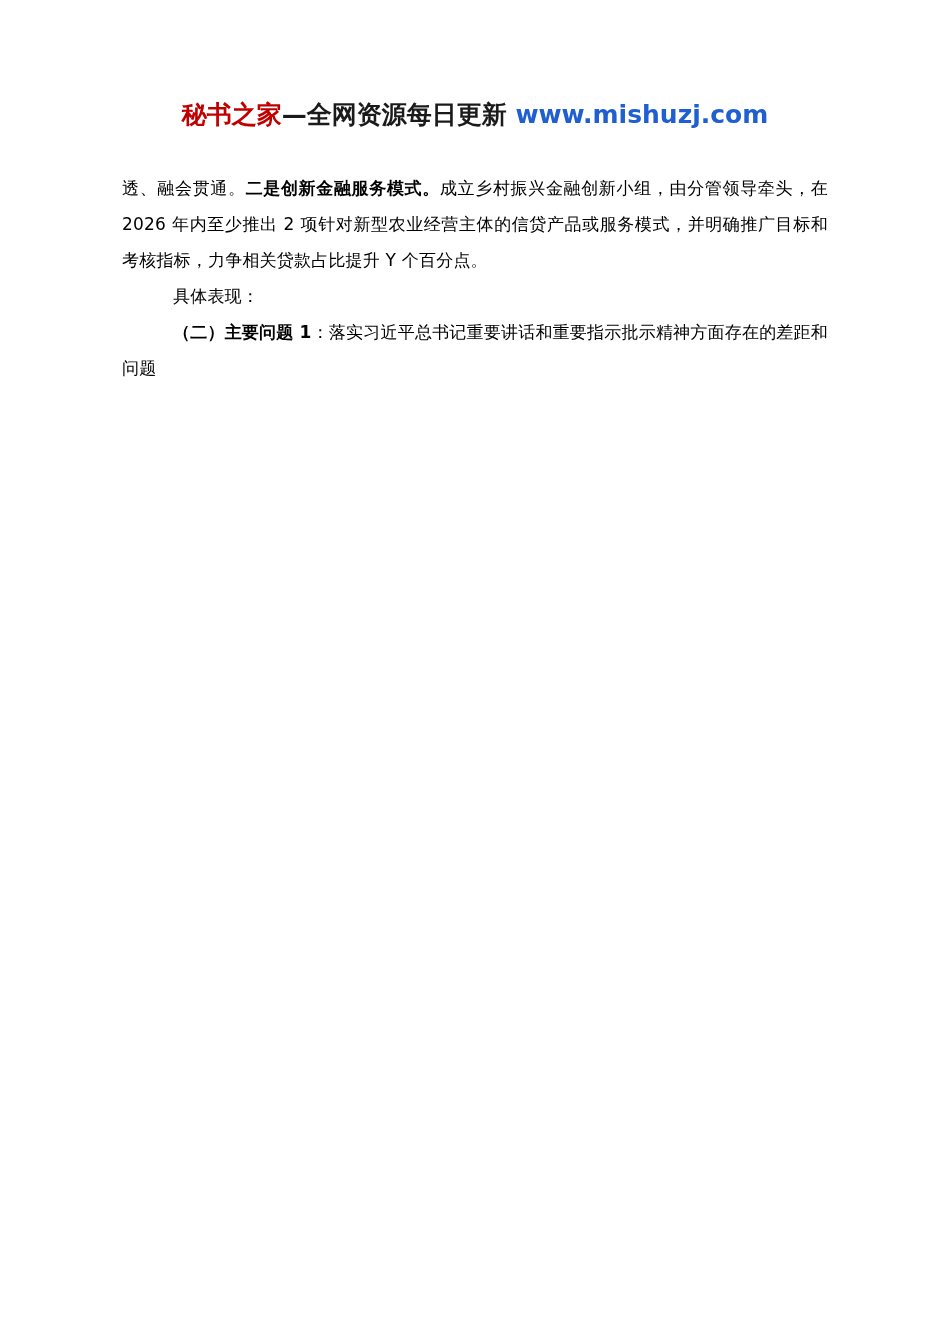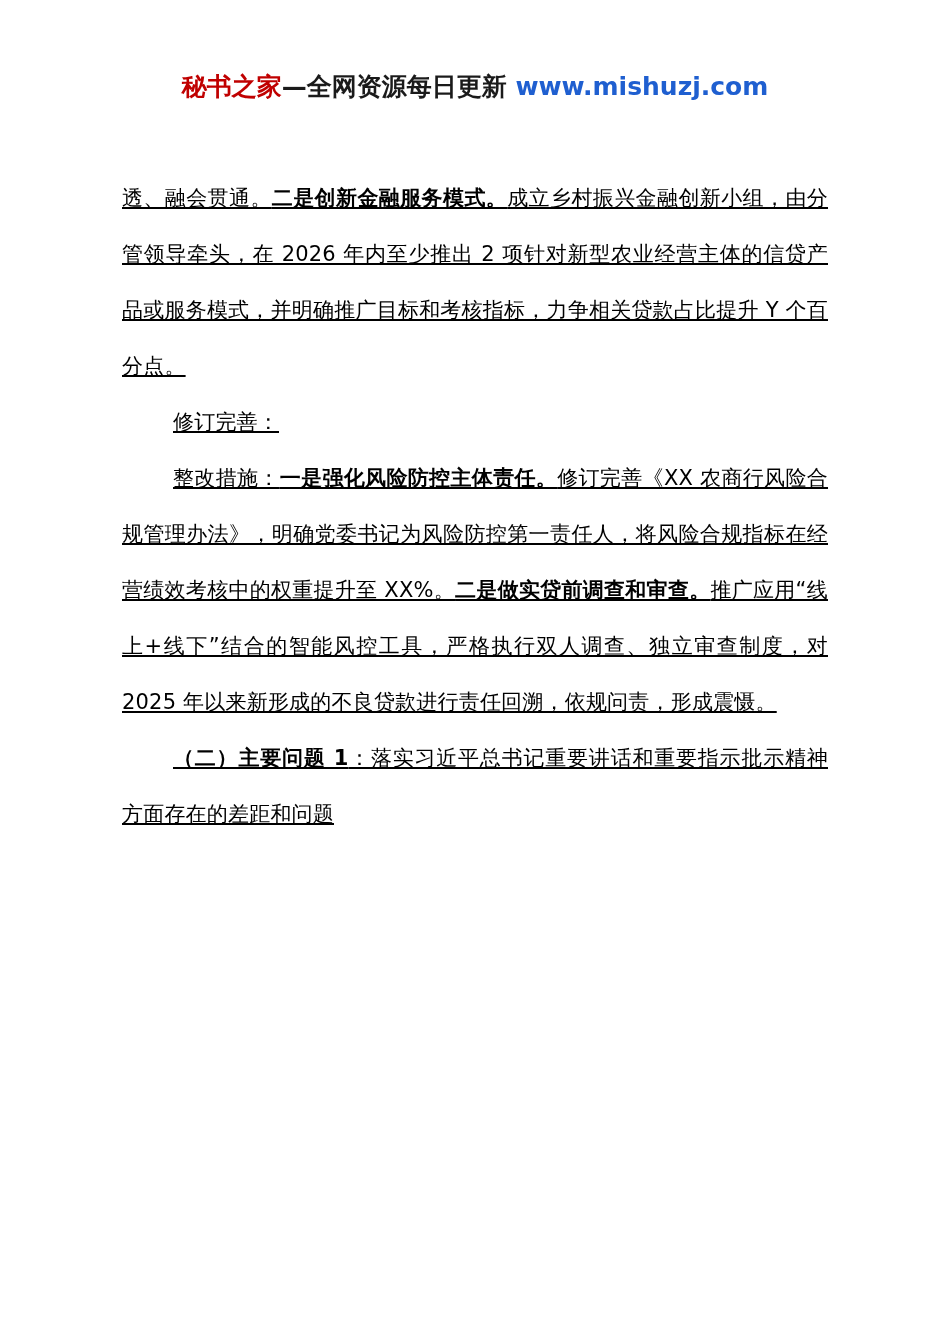--- a/index.html
+++ b/index.html
@@ -18,21 +18,21 @@
   .page {
     position: relative;
     width: 950px;
     height: 1344px;
     box-sizing: border-box;
     padding: 0;
   }
   
   .header {
     position: absolute;
-    top: 70px;
+    top: 98px;
     left: 0;
     width: 950px;
     text-align: center;
     font-size: 25px;
     line-height: 34px;
     font-weight: bold;
     white-space: nowrap;
   }
   .header .brand {
     color: #c00000;
@@ -46,44 +46,42 @@
   }
 
   
   .doc-body {
     position: absolute;
     top: 170px;
     left: 122px;
     width: 706px;
   }
   .para {
-    font-size: 21px;
-    line-height: 56px;
+    font-size: 17px;
+    line-height: 36px;
     text-align: justify;
     text-justify: inter-ideograph;
     margin: 0 0 0 0;
     letter-spacing: 0.2px;
-    text-decoration: underline;
   }
   .indent {
     text-indent: 51px;
   }
   .b {
     font-weight: bold;
   }
 </style>
 </head>
 <body>
 
 <div class="page">
 
   <div class="header">
     <span class="brand">秘书之家</span><span class="tagline">—全网资源每日更新 </span><span class="url">www.mishuzj.com</span>
   </div>
 
   <div class="doc-body" id="doc-body">
       <div class="para"><span>透、融会贯通。</span><span class="b">二是创新金融服务模式。</span><span>成立乡村振兴金融创新小组，由分管领导牵头，在 2026 年内至少推出 2 项针对新型农业经营主体的信贷产品或服务模式，并明确推广目标和考核指标，力争相关贷款占比提升 Y 个百分点。</span></div>
-      <div class="para indent"><span>修订完善：</span></div>
-      <div class="para indent"><span>整改措施：</span><span class="b">一是强化风险防控主体责任。</span><span>修订完善《XX 农商行风险合规管理办法》，明确党委书记为风险防控第一责任人，将风险合规指标在经营绩效考核中的权重提升至 XX%。</span><span class="b">二是做实贷前调查和审查。</span><span>推广应用“线上+线下”结合的智能风控工具，严格执行双人调查、独立审查制度，对 2025 年以来新形成的不良贷款进行责任回溯，依规问责，形成震慑。</span></div>
+      <div class="para indent"><span>具体表现：</span></div>
       <div class="para indent"><span class="b">（二）主要问题 1</span><span>：落实习近平总书记重要讲话和重要指示批示精神方面存在的差距和问题</span></div>
     </div>
 
 </div>
 
 </body></html>

